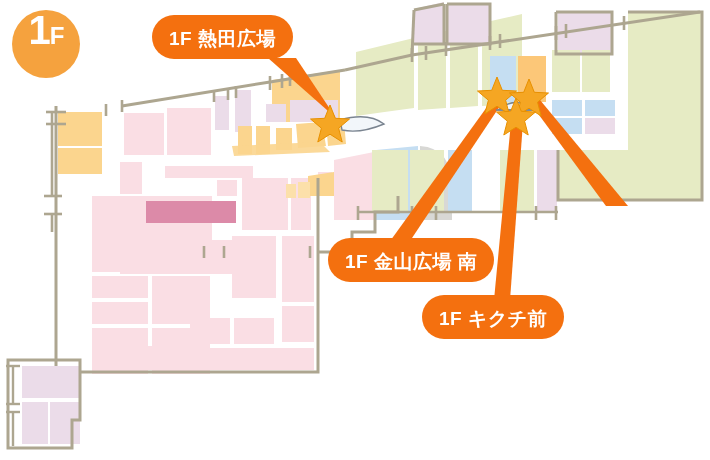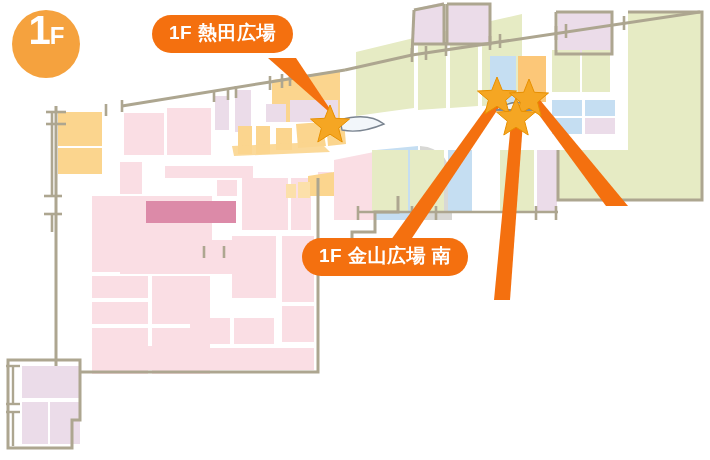--- a/index.html
+++ b/index.html
@@ -49,28 +49,28 @@
     line-height: 1;
   }
   .callout {
     position: absolute;
     background: #F4700F;
     color: #ffffff;
     border-radius: 22px;
     font-size: 19px;
     font-weight: bold;
     letter-spacing: 0.5px;
-    padding: 7px 17px 9px 17px;
+    padding: 13px 17px 9px 17px;
     white-space: nowrap;
     line-height: 1.15;
     box-sizing: border-box;
     z-index: 5;
   }
   #callout-atsuta   { left: 152px; top: 15px;  }
-  #callout-minami   { left: 302px; top: 238px; }
+  #callout-minami   { left: 328px; top: 238px; }
   #callout-kikuchi  { left: 422px; top: 295px; }
   #callout-kita     { left: 528px; top: 200px; }
 </style>
 </head>
 <body>
 
 <div id="stage">
 
   <svg id="map-svg" viewBox="0 0 710 460">
 
@@ -288,15 +288,16 @@
 
   <div class="floor-badge">
     <span class="big">1</span>
     <span class="small">F</span>
   </div>
 
   <div class="callout" id="callout-atsuta">1F 熱田広場</div>
 
   <div class="callout" id="callout-minami">1F 金山広場 南</div>
 
+  <div class="callout" id="callout-kikuchi">1F キクチ前</div>
 
 
 </div>
 
 </body></html>

